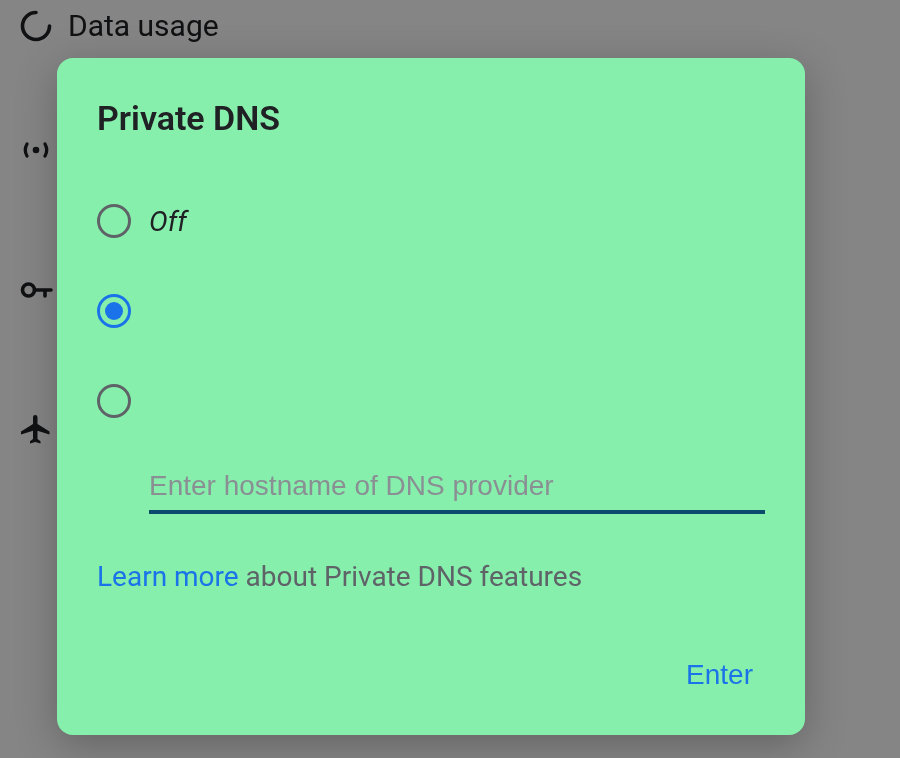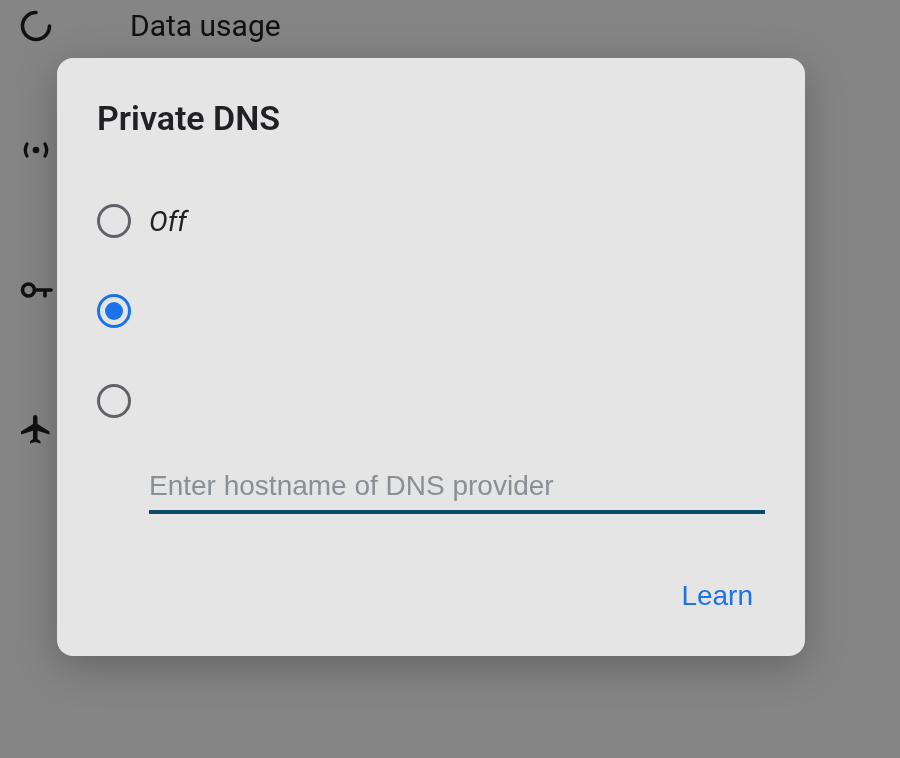--- a/index.html
+++ b/index.html
@@ -23,38 +23,37 @@
     }
     .bg-icon {
       width: 50px;
       display: flex;
       align-items: center;
       justify-content: flex-start;
     }
     .bg-label {
       font-size: 30px;
       color: #202124;
-      margin-left: 62px;
     }
     .bg-row.first { height: 80px; padding-top: 0; align-items: flex-start; }
     .bg-row.first .bg-label { margin-top: 8px; }
     .bg-row.first .bg-icon { margin-top: 8px; }
     
     .scrim {
       position: absolute;
       inset: 0;
       background: rgba(0,0,0,0.48);
     }
     
     .dialog {
       position: absolute;
       left: 57px;
       top: 58px;
       width: 748px;
-      background: #e5e5e5;
+      background: #86efac;
       border-radius: 16px;
       box-shadow: 0 10px 40px rgba(0,0,0,0.25);
       padding: 40px 40px 24px 40px;
     }
     .dialog-title {
       font-size: 34px;
       font-weight: 600;
       color: #202124;
       margin-bottom: 38px;
     }
@@ -185,17 +184,20 @@
     <div class="radio-item selected">
       <span class="radio-circle"></span>
     </div>
     <div class="radio-item">
       <span class="radio-circle"></span>
     </div>
   </div>
 
   <input class="hostname-input" type="text" placeholder="Enter hostname of DNS provider" style="">
 
+  <div class="learn-row">
+    <span class="learn-link">Learn more</span><span> about Private DNS features</span>
+  </div>
 
   <div class="dialog-actions">
-    <button class="dialog-btn">Learn</button>
+    <button class="dialog-btn">Enter</button>
   </div>
 </div>
 
 </body></html>

